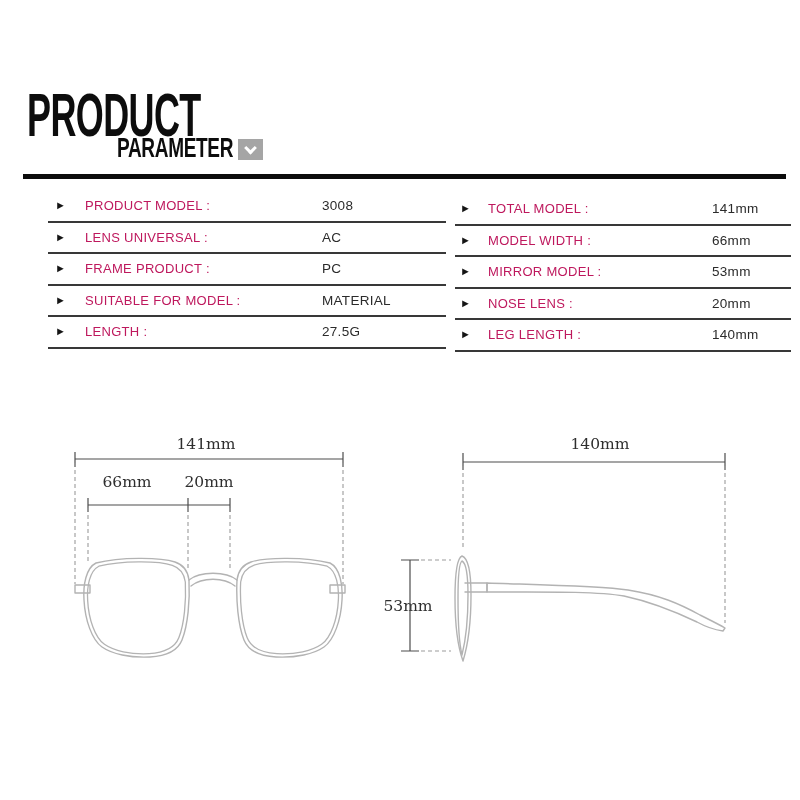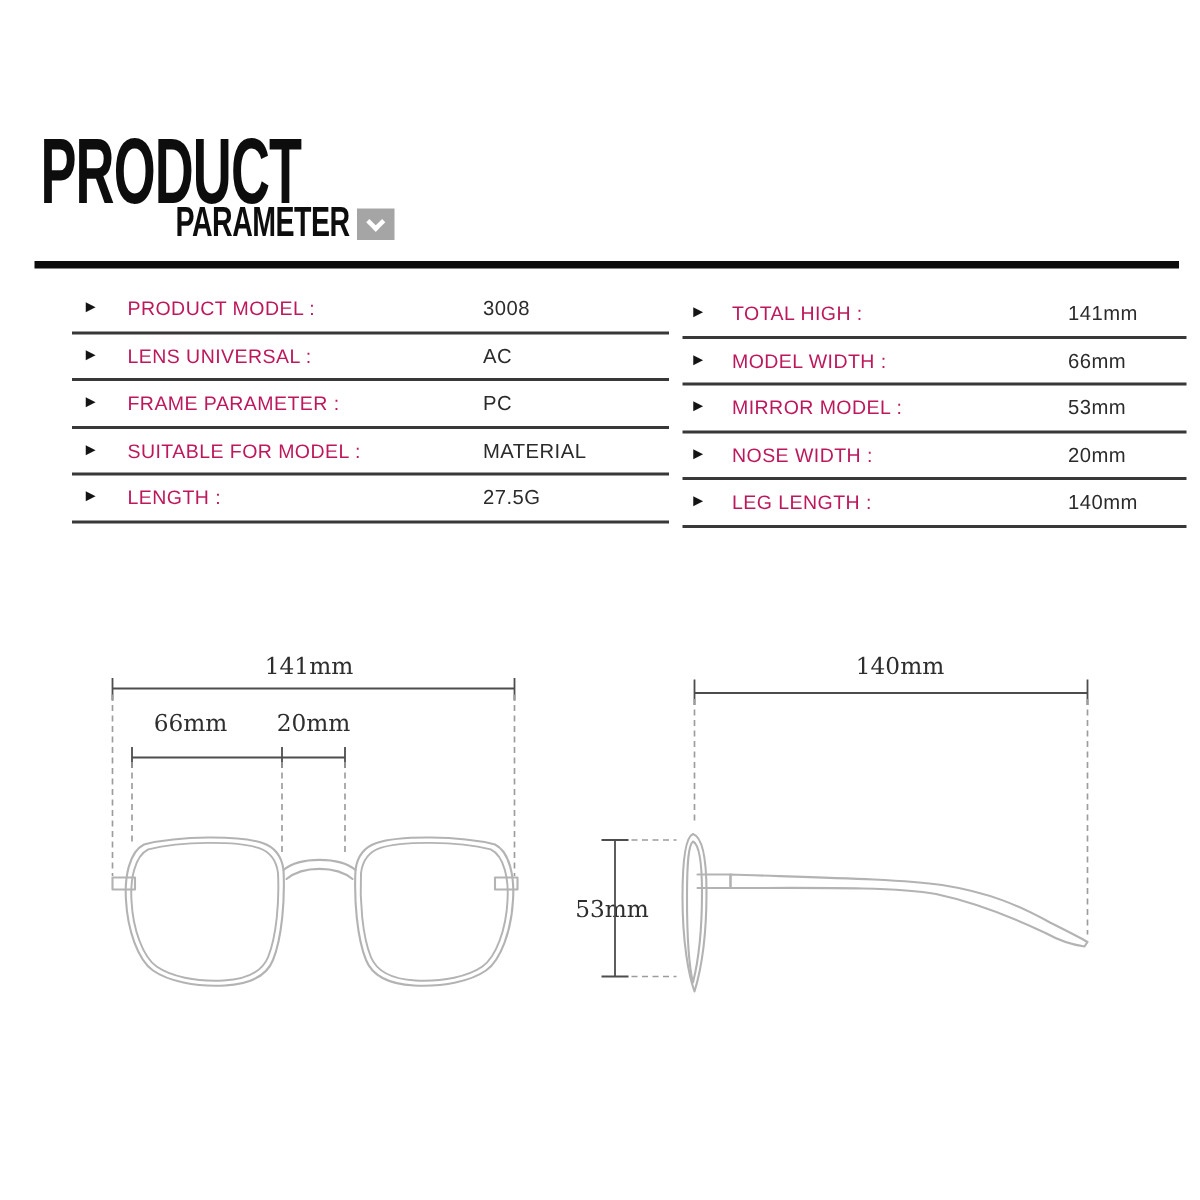--- a/index.html
+++ b/index.html
@@ -91,53 +91,53 @@
         <span class="spec-label">PRODUCT MODEL :</span>
         <span class="spec-value">3008</span>
       </div>
       <div class="spec-row">
         <span class="bullet">►</span>
         <span class="spec-label">LENS UNIVERSAL :</span>
         <span class="spec-value">AC</span>
       </div>
       <div class="spec-row">
         <span class="bullet">►</span>
-        <span class="spec-label">FRAME PARAMETER :</span>
+        <span class="spec-label">FRAME PRODUCT :</span>
         <span class="spec-value">PC</span>
       </div>
       <div class="spec-row">
         <span class="bullet">►</span>
         <span class="spec-label">SUITABLE FOR MODEL :</span>
         <span class="spec-value">MATERIAL</span>
       </div>
       <div class="spec-row">
         <span class="bullet">►</span>
         <span class="spec-label">LENGTH :</span>
         <span class="spec-value">27.5G</span>
       </div>
     </div>
     <div class="spec-col right">
       <div class="spec-row">
         <span class="bullet">►</span>
-        <span class="spec-label">TOTAL HIGH :</span>
+        <span class="spec-label">TOTAL MODEL :</span>
         <span class="spec-value">141mm</span>
       </div>
       <div class="spec-row">
         <span class="bullet">►</span>
         <span class="spec-label">MODEL WIDTH :</span>
         <span class="spec-value">66mm</span>
       </div>
       <div class="spec-row">
         <span class="bullet">►</span>
         <span class="spec-label">MIRROR MODEL :</span>
         <span class="spec-value">53mm</span>
       </div>
       <div class="spec-row">
         <span class="bullet">►</span>
-        <span class="spec-label">NOSE WIDTH :</span>
+        <span class="spec-label">NOSE LENS :</span>
         <span class="spec-value">20mm</span>
       </div>
       <div class="spec-row">
         <span class="bullet">►</span>
         <span class="spec-label">LEG LENGTH :</span>
         <span class="spec-value">140mm</span>
       </div>
     </div>
   </div>
 

